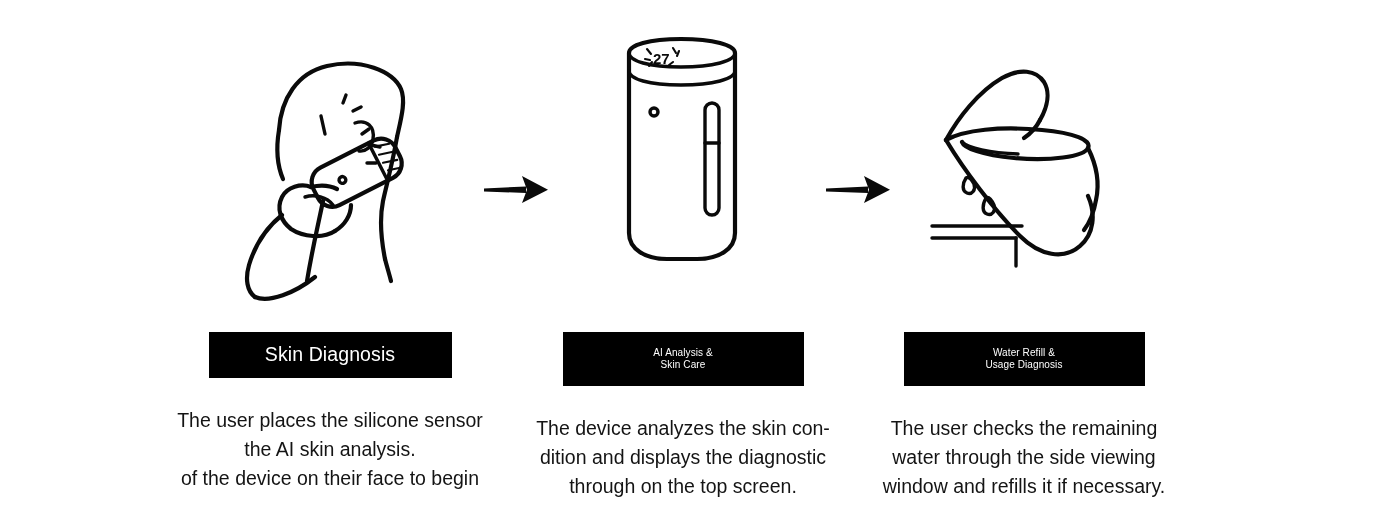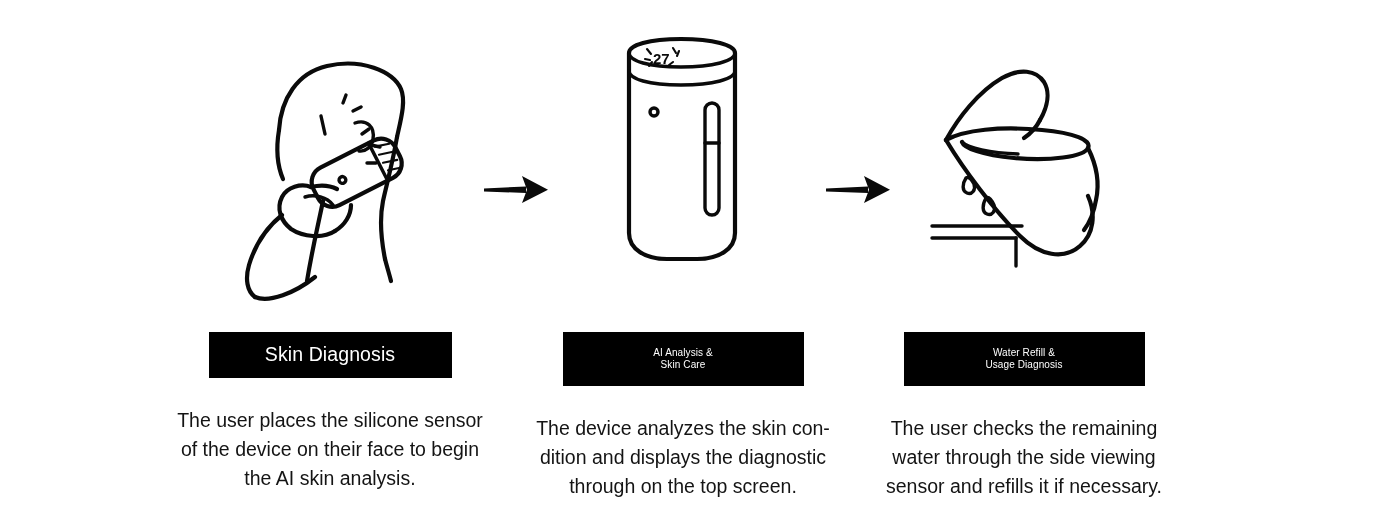--- a/index.html
+++ b/index.html
@@ -162,22 +162,22 @@
         </g>
       </svg>
     </div>
 
     <div class="label-box label-one-line">
       <span class="label-line">Skin Diagnosis</span>
     </div>
 
     <div class="caption">
       <span class="caption-line">The user places the silicone sensor</span>
+      <span class="caption-line">the AI skin analysis.</span>
       <span class="caption-line">of the device on their face to begin</span>
-      <span class="caption-line">the AI skin analysis.</span>
     </div>
   </div>
 
   <div class="arrow arrow-1">
     <svg width="72" height="40" viewBox="0 0 72 40" aria-hidden="true">
       <g>
         <path class="ink-fillblack" d="M2 18.5 L44 16.5 L44 23 L2 21.5 Z"></path>
         <path class="ink-fillblack" d="M40 6 L66 19.8 L40 33 L45 19.8 Z"></path>
       </g>
     </svg>
@@ -263,17 +263,17 @@
     </div>
 
     <div class="label-box label-two-line">
       <span class="label-line">Water Refill &amp;</span>
       <span class="label-line">Usage Diagnosis</span>
     </div>
 
     <div class="caption">
       <span class="caption-line">The user checks the remaining</span>
       <span class="caption-line">water through the side viewing</span>
-      <span class="caption-line">sensor and refills it if necessary.</span>
+      <span class="caption-line">window and refills it if necessary.</span>
     </div>
   </div>
 
 </div>
 
 </body></html>

